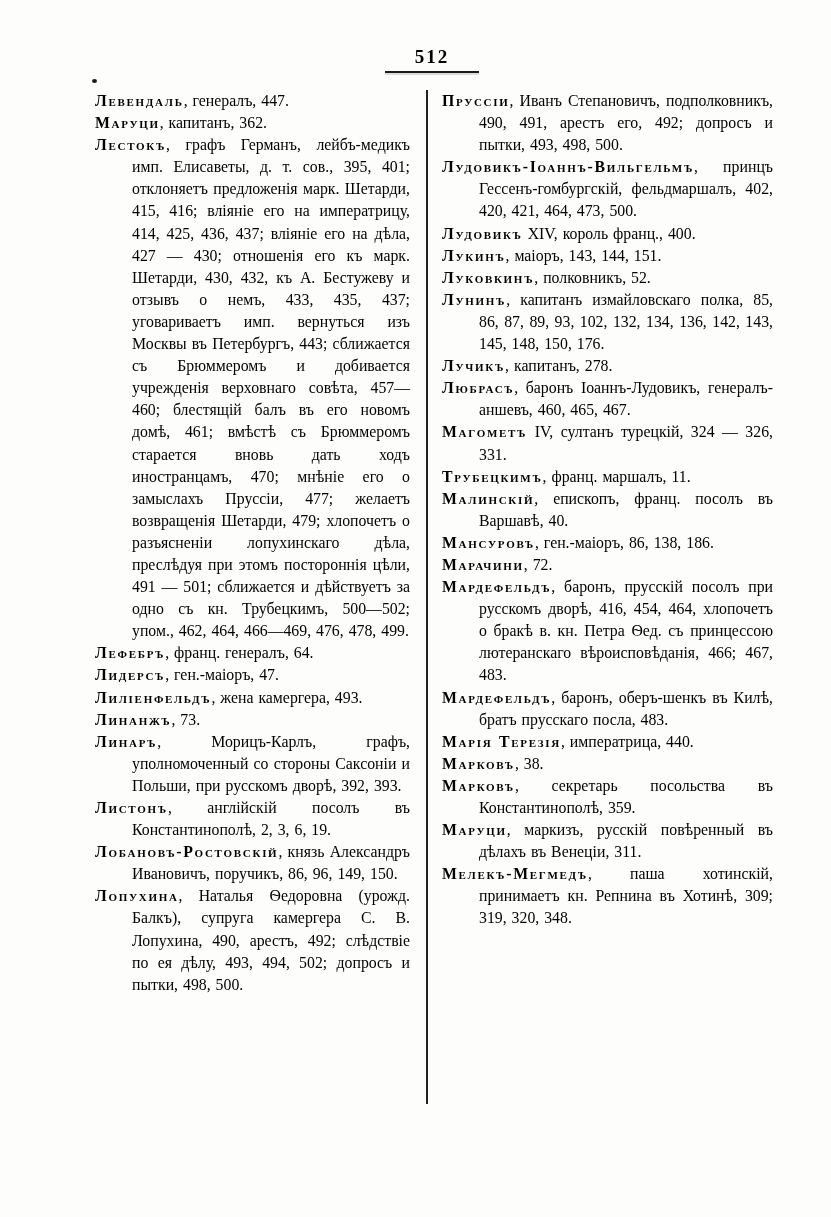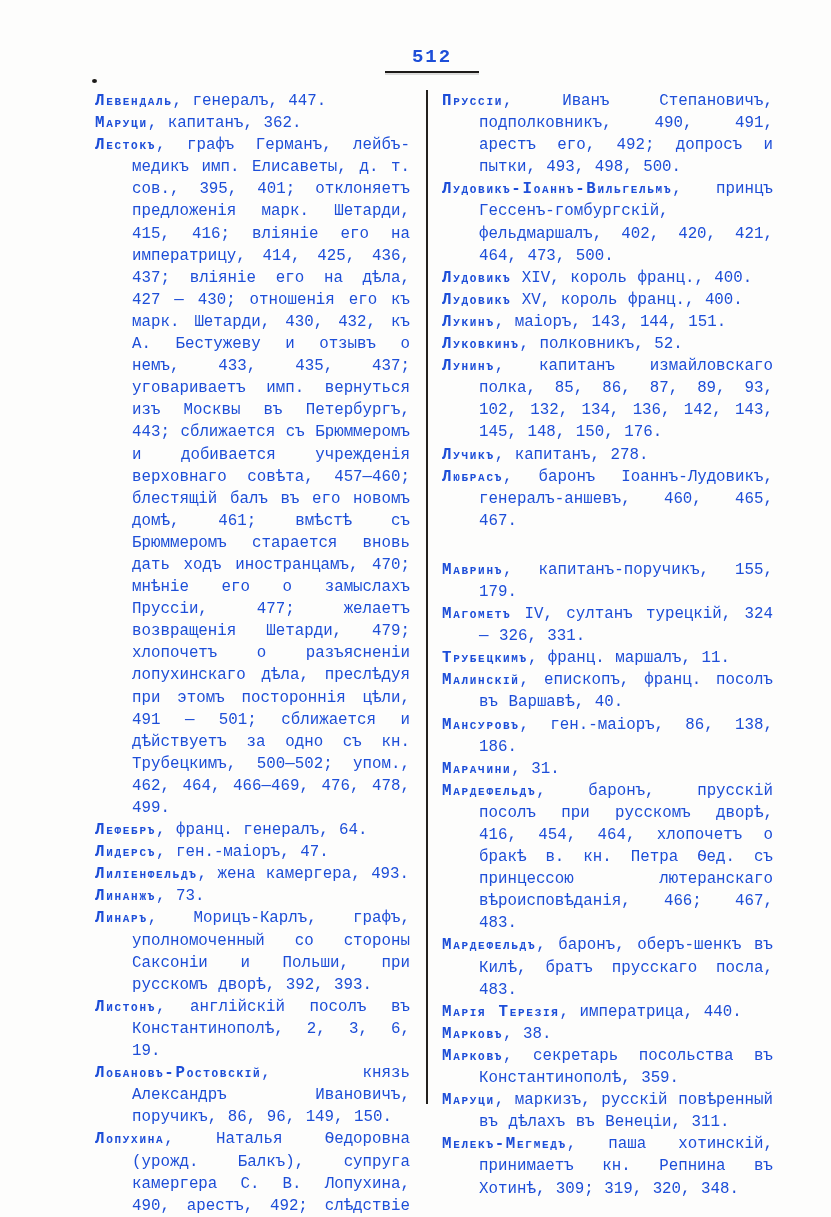--- a/index.html
+++ b/index.html
@@ -1,22 +1,22 @@
 <!DOCTYPE html>
 <html><head>
 <meta charset="utf-8">
 <style>
   html,body{margin:0;padding:0;background:#e9e7e2;}
   .page{
     position:relative;
     width:831px;height:1217px;
     margin:0 auto;
     background:#fdfdfc;
-    color:#1d4ed8;
-    font-family:Liberation Mono, monospace;
+    color:#000000;
+    font-family:Liberation Serif, serif;
     overflow:hidden;
   }
   .speck{
     position:absolute;left:92px;top:79px;
     width:5px;height:4px;background:#1c1a18;border-radius:50%;
   }
   .header{
     position:absolute;top:46px;left:385px;width:94px;
     text-align:center;
   }
@@ -93,44 +93,42 @@
     <div class="divider"></div>
 
     <div class="col col-right">
 
         <p class="entry"><span class="head">Пруссіи</span><span class="tail">, Иванъ Степановичъ, подполковникъ, 490, 491, арестъ его, 492; допросъ и пытки, 493, 498, 500.</span></p>
 
         <p class="entry"><span class="head">Лудовикъ-Іоаннъ-Вильгельмъ</span><span class="tail">, принцъ Гессенъ-гомбургскій, фельдмаршалъ, 402, 420, 421, 464, 473, 500.</span></p>
 
         <p class="entry"><span class="head">Лудовикъ</span><span class="tail"> XIV, король франц., 400.</span></p>
 
-        <p class="entry"><span class="head">Лудовикъ</span><span class="tail"> XV, король франц., 400.</span></p>
 
         <p class="entry"><span class="head">Лукинъ</span><span class="tail">, маіоръ, 143, 144, 151.</span></p>
 
         <p class="entry"><span class="head">Луковкинъ</span><span class="tail">, полковникъ, 52.</span></p>
 
         <p class="entry"><span class="head">Лунинъ</span><span class="tail">, капитанъ измайловскаго полка, 85, 86, 87, 89, 93, 102, 132, 134, 136, 142, 143, 145, 148, 150, 176.</span></p>
 
         <p class="entry"><span class="head">Лучикъ</span><span class="tail">, капитанъ, 278.</span></p>
 
         <p class="entry"><span class="head">Любрасъ</span><span class="tail">, баронъ Іоаннъ-Лудовикъ, генералъ-аншевъ, 460, 465, 467.</span></p>
 
-        <p class="entry section-gap"><span class="head">Мавринъ</span><span class="tail">, капитанъ-поручикъ, 155, 179.</span></p>
 
         <p class="entry"><span class="head">Магометъ</span><span class="tail"> IV, султанъ турецкій, 324 — 326, 331.</span></p>
 
         <p class="entry"><span class="head">Трубецкимъ</span><span class="tail">, франц. маршалъ, 11.</span></p>
 
         <p class="entry"><span class="head">Малинскій</span><span class="tail">, епископъ, франц. посолъ въ Варшавѣ, 40.</span></p>
 
 
         <p class="entry"><span class="head">Мансуровъ</span><span class="tail">, ген.-маіоръ, 86, 138, 186.</span></p>
 
-        <p class="entry"><span class="head">Марачини</span><span class="tail">, 31.</span></p>
+        <p class="entry"><span class="head">Марачини</span><span class="tail">, 72.</span></p>
 
         <p class="entry"><span class="head">Мардефельдъ</span><span class="tail">, баронъ, прусскій посолъ при русскомъ дворѣ, 416, 454, 464, хлопочетъ о бракѣ в. кн. Петра Ѳед. съ принцессою лютеранскаго вѣроисповѣданія, 466; 467, 483.</span></p>
 
         <p class="entry"><span class="head">Мардефельдъ</span><span class="tail">, баронъ, оберъ-шенкъ въ Килѣ, братъ прусскаго посла, 483.</span></p>
 
         <p class="entry"><span class="head">Марія Терезія</span><span class="tail">, императрица, 440.</span></p>
 
         <p class="entry"><span class="head">Марковъ</span><span class="tail">, 38.</span></p>
 
         <p class="entry"><span class="head">Марковъ</span><span class="tail">, секретарь посольства въ Константинополѣ, 359.</span></p>

